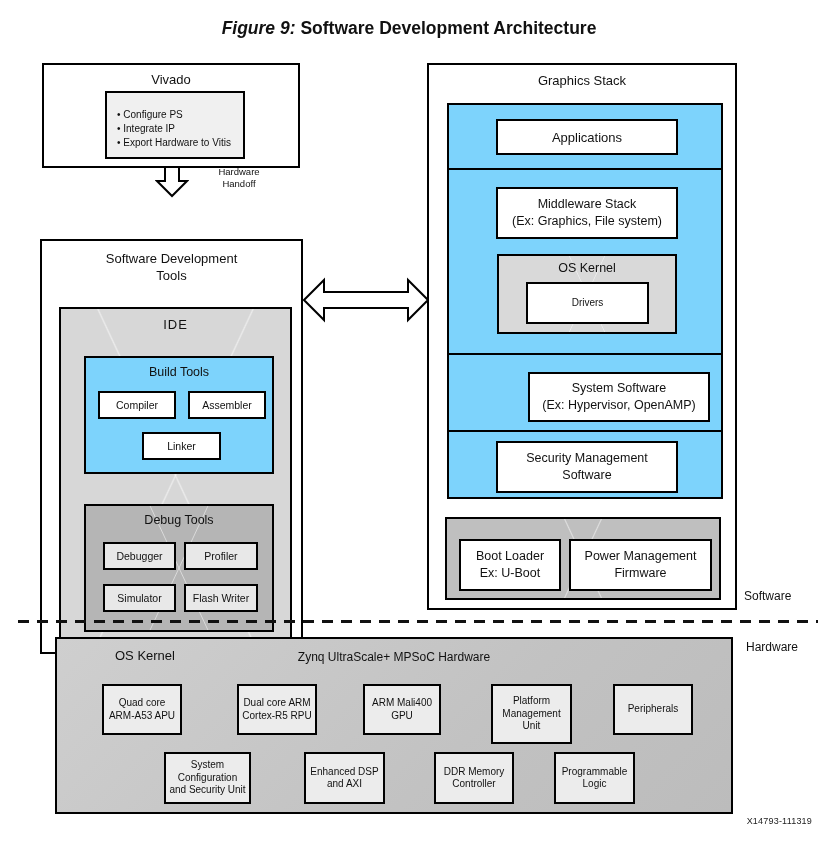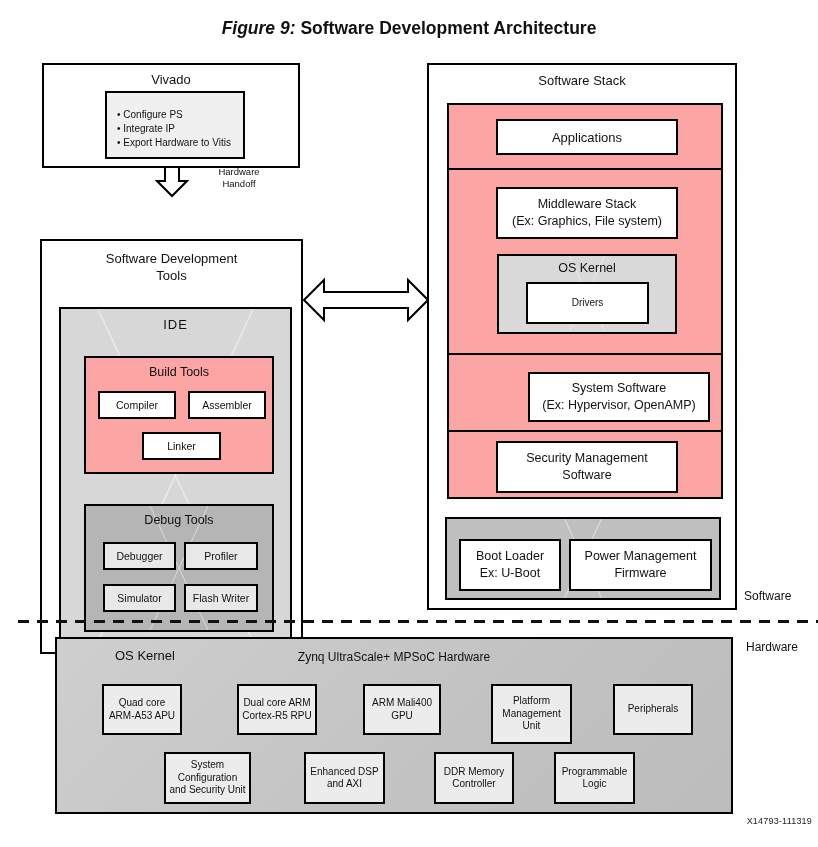--- a/index.html
+++ b/index.html
@@ -7,21 +7,21 @@
           font-family:"Liberation Sans","DejaVu Sans",sans-serif;color:#111;overflow:hidden;}
   .abs{position:absolute;box-sizing:border-box;}
   .box{position:absolute;box-sizing:border-box;border:2px solid #000;background:#fff;}
   .ttl{position:absolute;left:0;right:0;text-align:center;font-size:13px;}
   .cell{display:flex;align-items:center;justify-content:center;text-align:center;}
   .ml{white-space:pre-line;}
   .fig-title{position:absolute;top:18px;left:0;width:100%;text-align:center;font-size:17.5px;}
   .fig-title .fig{font-style:italic;font-weight:600;}
   .fig-title .txt{font-weight:bold;}
   .bg-f0{background:#f0f0f0;}
-  .bg-f2{background:#fca5a5;}
+  .bg-f2{background:#7dd3fc;}
   .bg-d7{background:#d7d7d7;}
   .bg-d9{background:#d9d9d9;}
   .bg-b5{background:#b5b5b5;}
   .bg-bf{background:#bfbfbf;}
   .bg-ec{background:#ececec;}
   .bg-e8{background:#e8e8e8;}
   .wm{background-image:
       linear-gradient(115deg, transparent 49.6%, rgba(255,255,255,.5) 50%, transparent 50.4%),
       linear-gradient(65deg,  transparent 49.6%, rgba(255,255,255,.5) 50%, transparent 50.4%);}
   .hwgrad{background:linear-gradient(135deg,#cfcfcf 0%,#c2c2c2 60%,#bcbcbc 100%);}
@@ -87,21 +87,21 @@
     </div>
   </div>
 
   <div class="abs" style="left:303px;top:277px;width:126px;height:46px;">
     <svg width="126" height="46" viewBox="0 0 126 46">
       <polygon points="1,23 21,3 21,15 105,15 105,3 125,23 105,43 105,31 21,31 21,43" fill="#fff" stroke="#000" stroke-width="2"></polygon>
     </svg>
   </div>
 
   <div class="box" style="left:427px;top:63px;width:310px;height:547px;">
-    <div class="ttl" style="top:8px;">Software Stack</div>
+    <div class="ttl" style="top:8px;">Graphics Stack</div>
 
     <div class="box bg-f2" style="left:18px;top:38px;width:276px;height:67px;">
       <div class="box cell" style="left:47px;top:14px;width:182px;height:36px;font-size:13px;">Applications</div>
     </div>
 
     <div class="box bg-f2" style="left:18px;top:103px;width:276px;height:187px;">
       <div class="box cell ml" style="left:47px;top:17px;width:182px;height:52px;font-size:12.5px;line-height:17px;">Middleware Stack
 (Ex: Graphics, File system)</div>
       <div class="box bg-d9 wm" style="left:48px;top:84px;width:180px;height:80px;">
         <div class="ttl" style="top:5px;font-size:12.5px;">OS Kernel</div>

